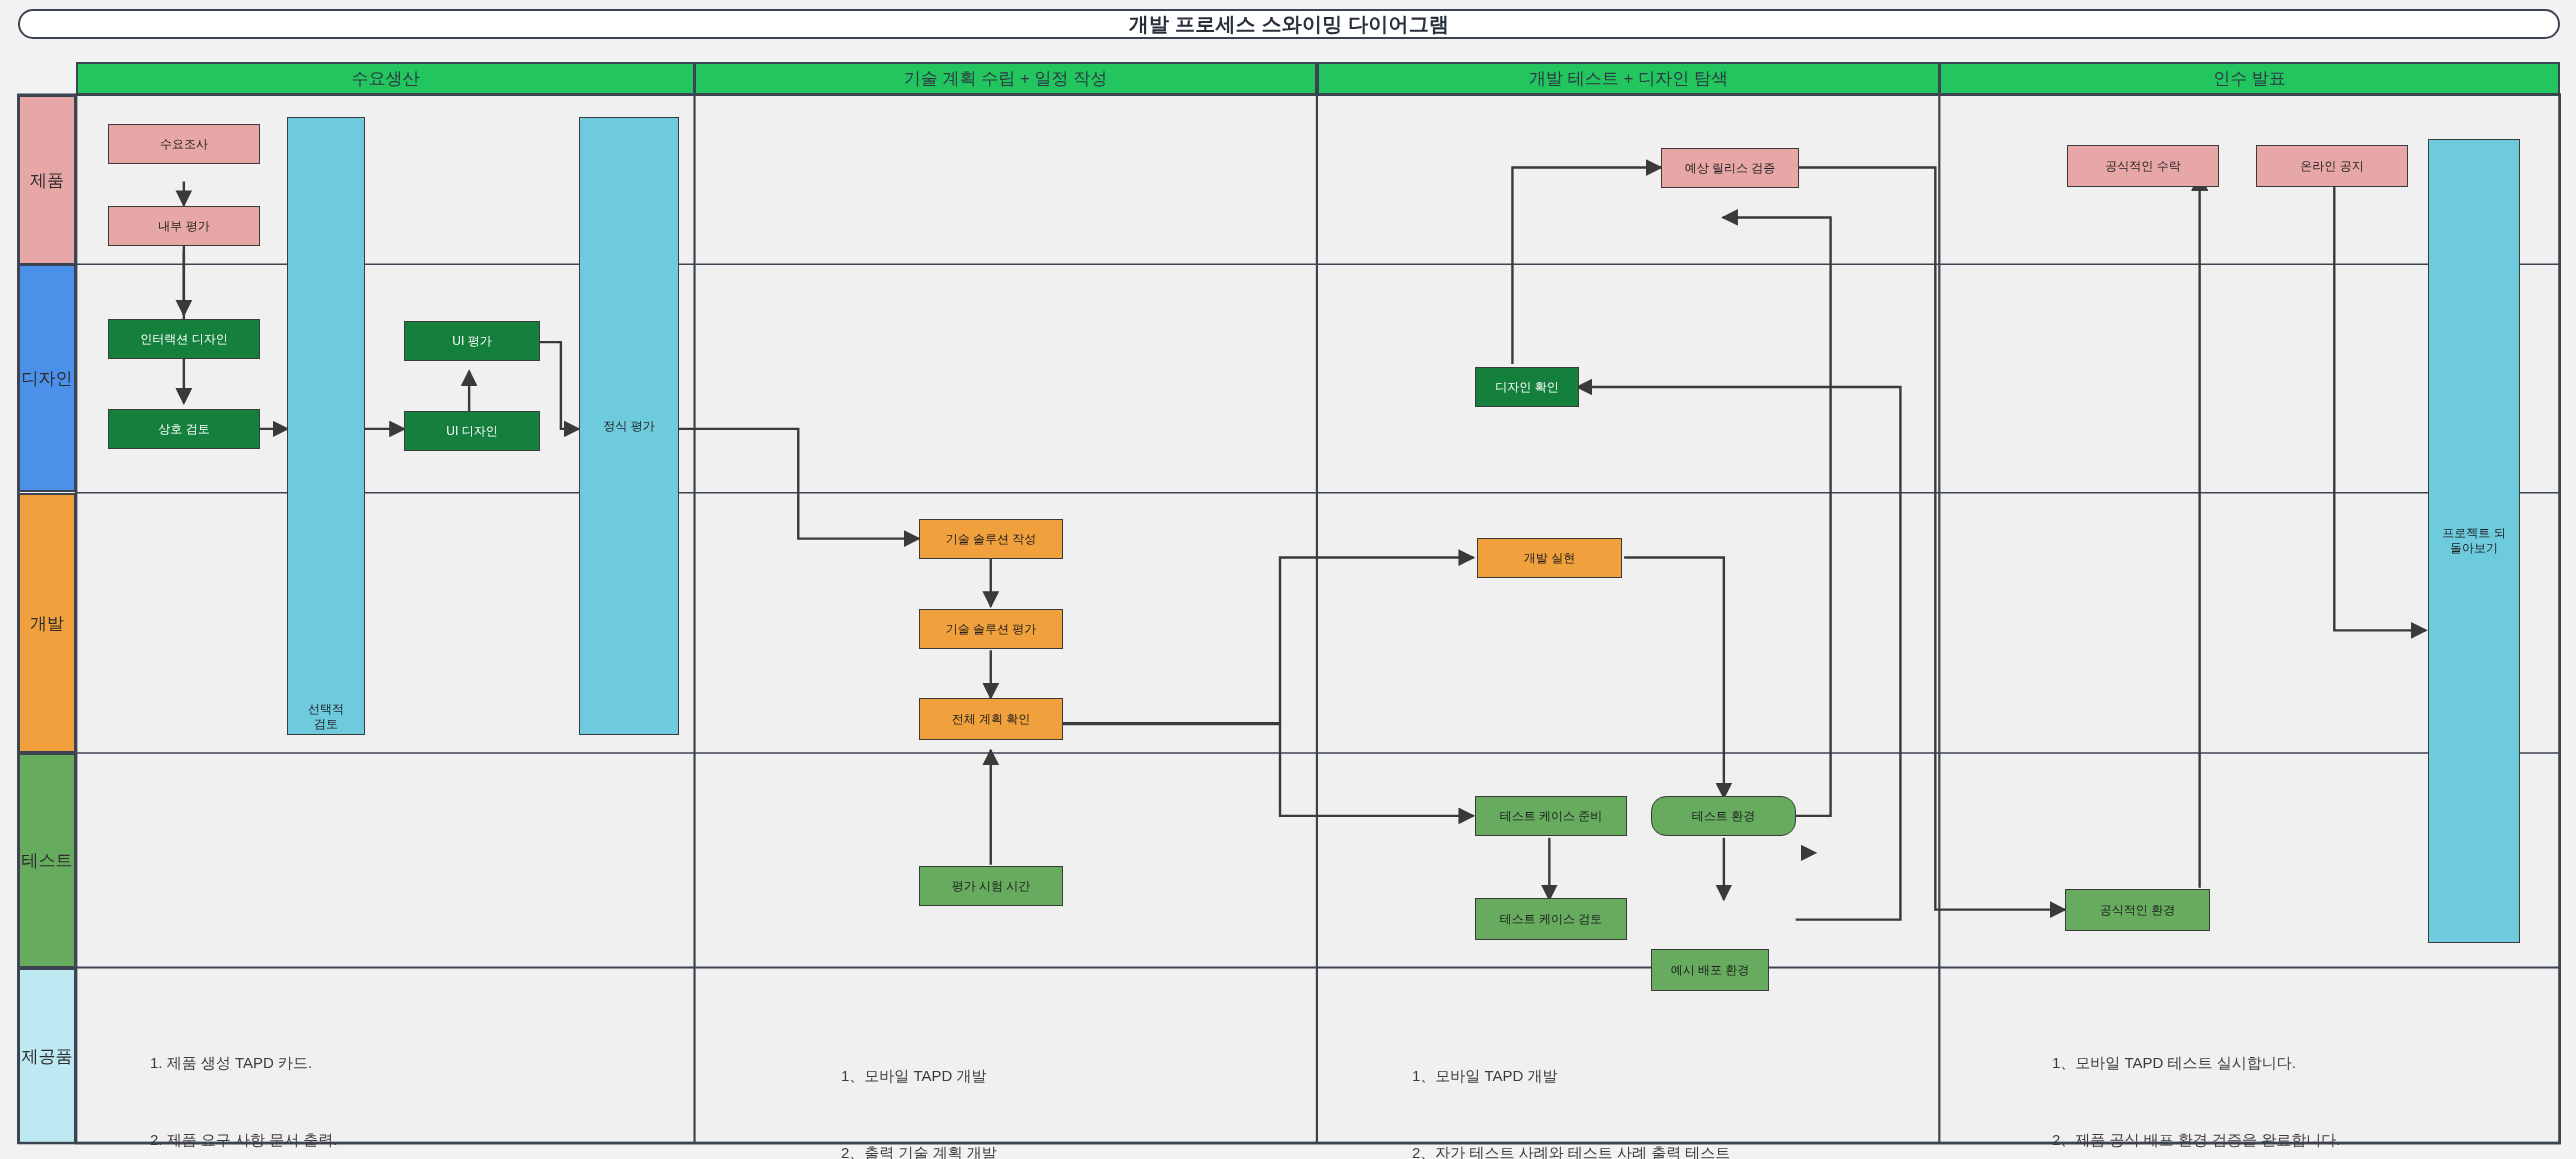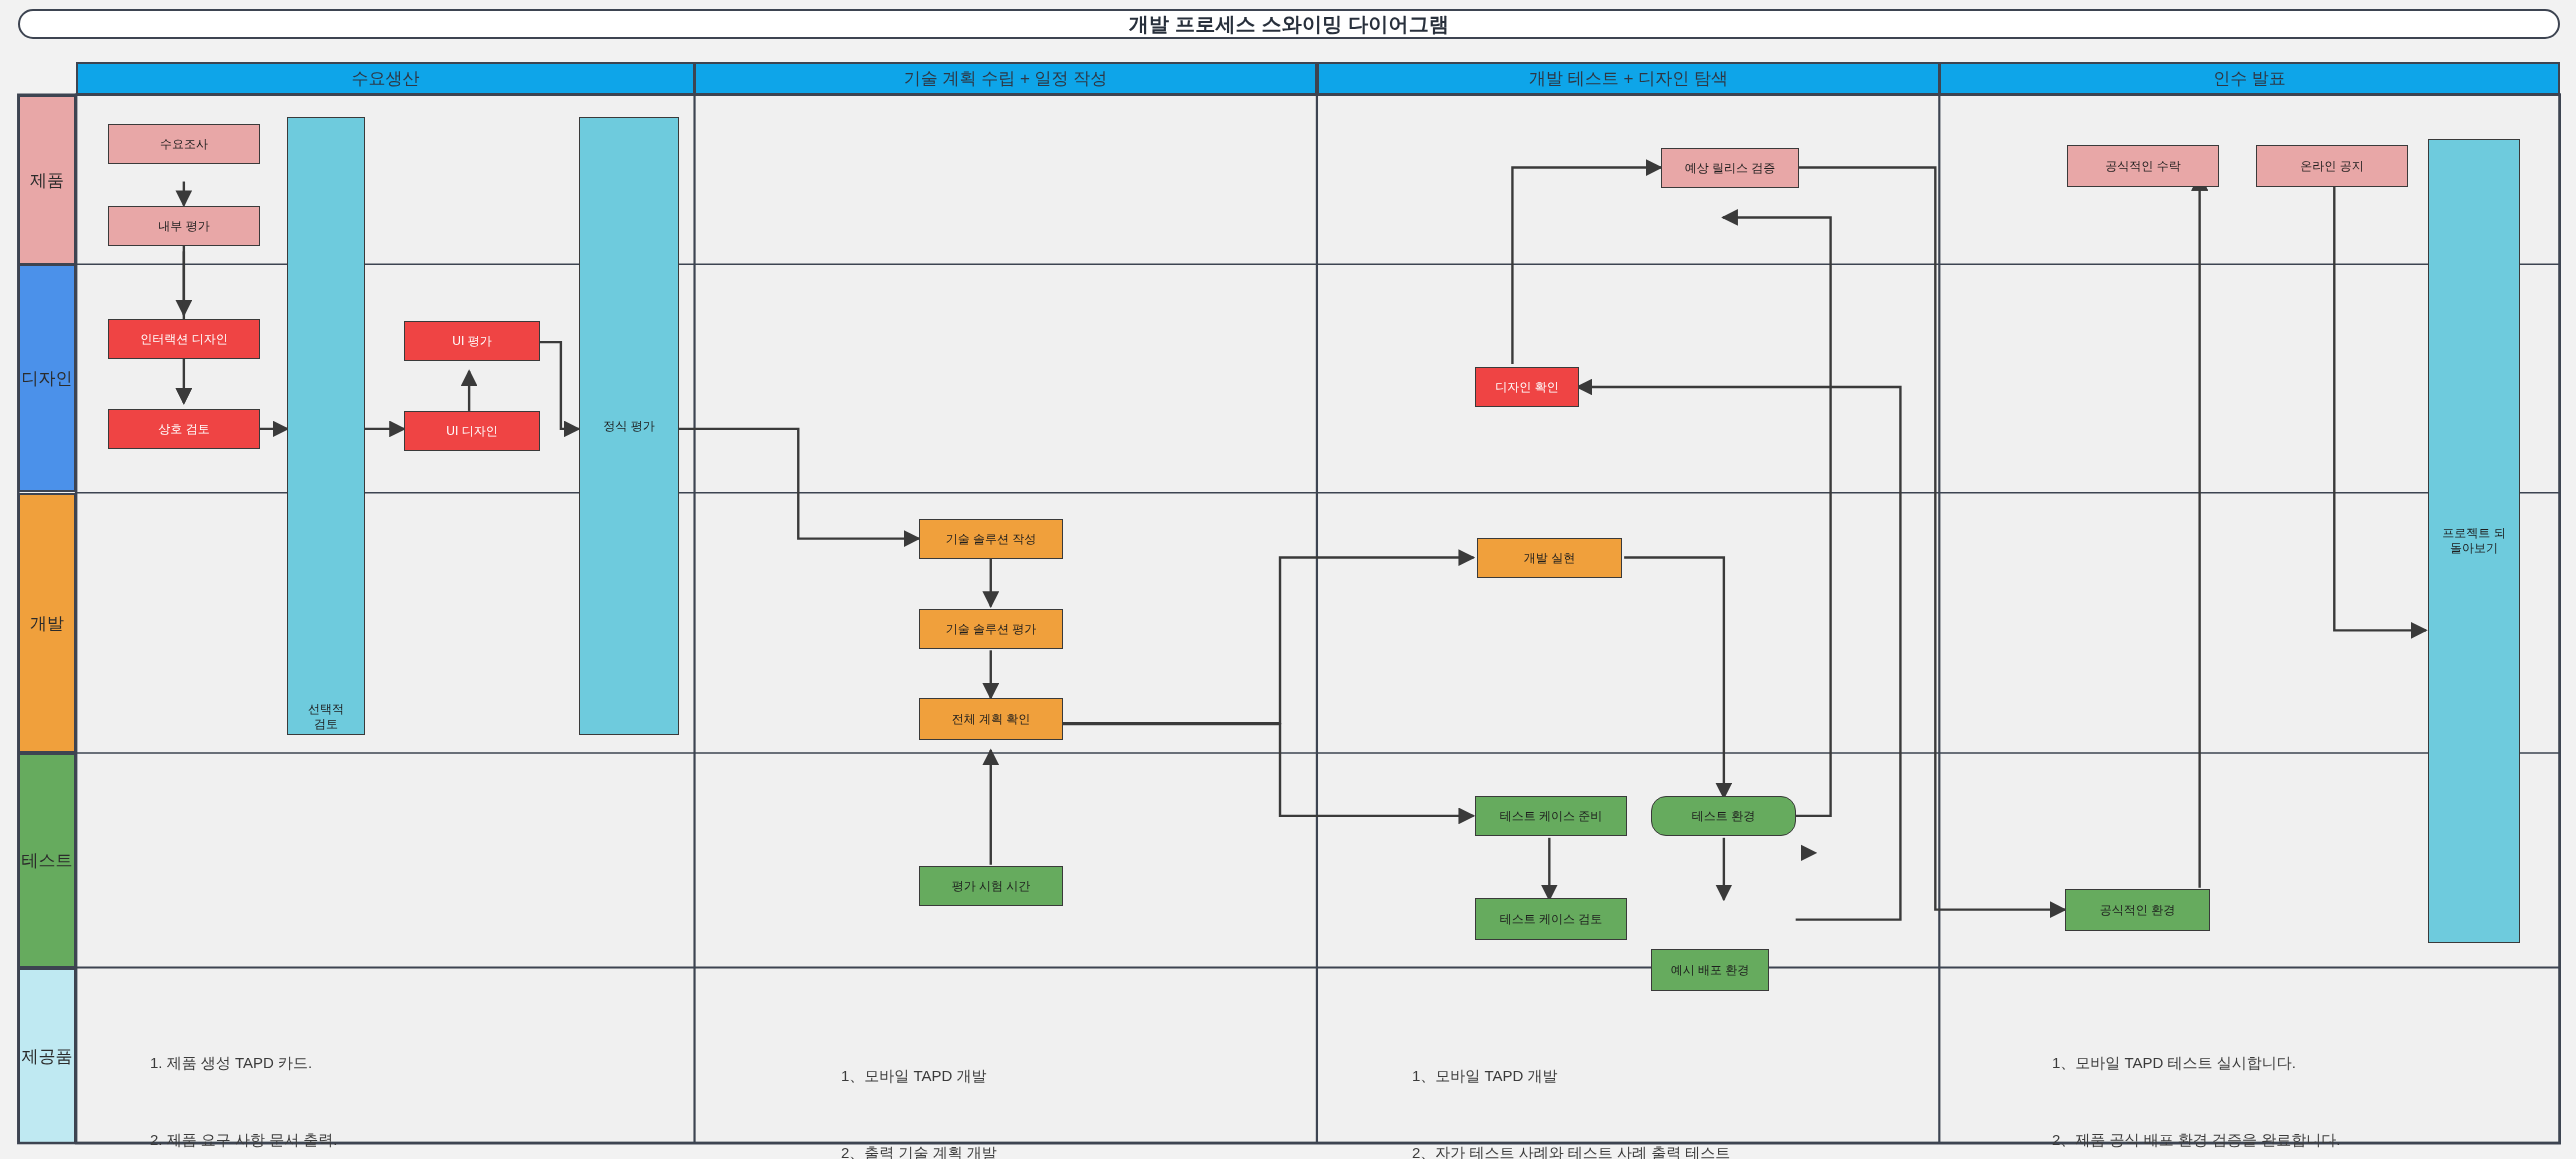--- a/index.html
+++ b/index.html
@@ -33,21 +33,21 @@
   }
   .title-text {
     font-size: 20px;
     font-weight: bold;
     color: #28303c;
     letter-spacing: 0.2px;
   }
 
   
   .col-head {
-    background: #0ea5e9;
+    background: #22c55e;
     border: 2px solid #3d4451;
     display: flex;
     align-items: center;
     justify-content: center;
     font-size: 17px;
     color: #2e3744;
   }
 
   
   .lane-label {
@@ -66,21 +66,21 @@
     align-items: center;
     justify-content: center;
     text-align: center;
     border: 1.6px solid #3a3a3a;
     font-size: 12px;
     line-height: 1.25;
     padding: 2px 4px;
     z-index: 5;
   }
   .node.pink   { background: #e8a7a7; color: #1d1d1d; }
-  .node.blue   { background: #ef4444; color: #ffffff; }
+  .node.blue   { background: #15803d; color: #ffffff; }
   .node.orange { background: #f0a03c; color: #1d1d1d; }
   .node.green  { background: #66ab5e; color: #1d1d1d; }
   .node.cyan   { background: #6ecbdd; color: #1d1d1d; }
 
   
   .deliv {
     font-size: 15px;
     line-height: 1.72;
     color: #3b3b3b;
     white-space: pre;

